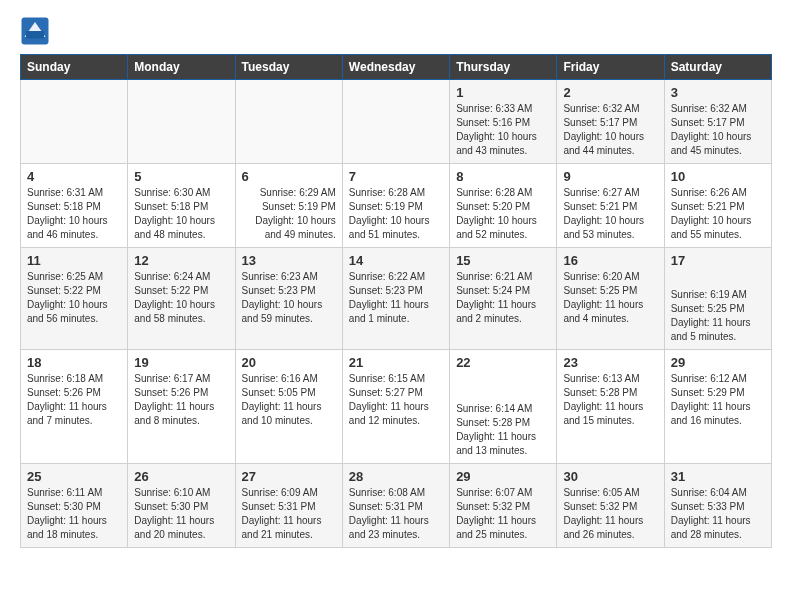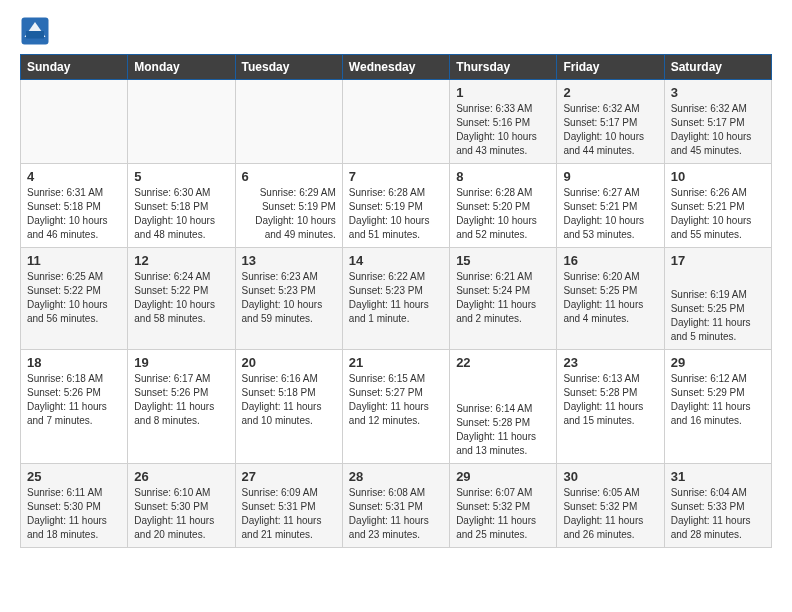--- a/index.html
+++ b/index.html
@@ -268,21 +268,21 @@
         <td>
           <span class="day-number">19</span>
           <div class="day-info" style="white-space: pre-line;">Sunrise: 6:17 AM
 Sunset: 5:26 PM
 Daylight: 11 hours
 and 8 minutes.</div>
         </td>
         <td>
           <span class="day-number">20</span>
           <div class="day-info" style="white-space: pre-line;">Sunrise: 6:16 AM
-Sunset: 5:18 PM
+Sunset: 5:05 PM
 Daylight: 11 hours
 and 10 minutes.</div>
         </td>
         <td>
           <span class="day-number">21</span>
           <div class="day-info" style="white-space: pre-line;">Sunrise: 6:15 AM
 Sunset: 5:27 PM
 Daylight: 11 hours
 and 12 minutes.</div>
         </td>

